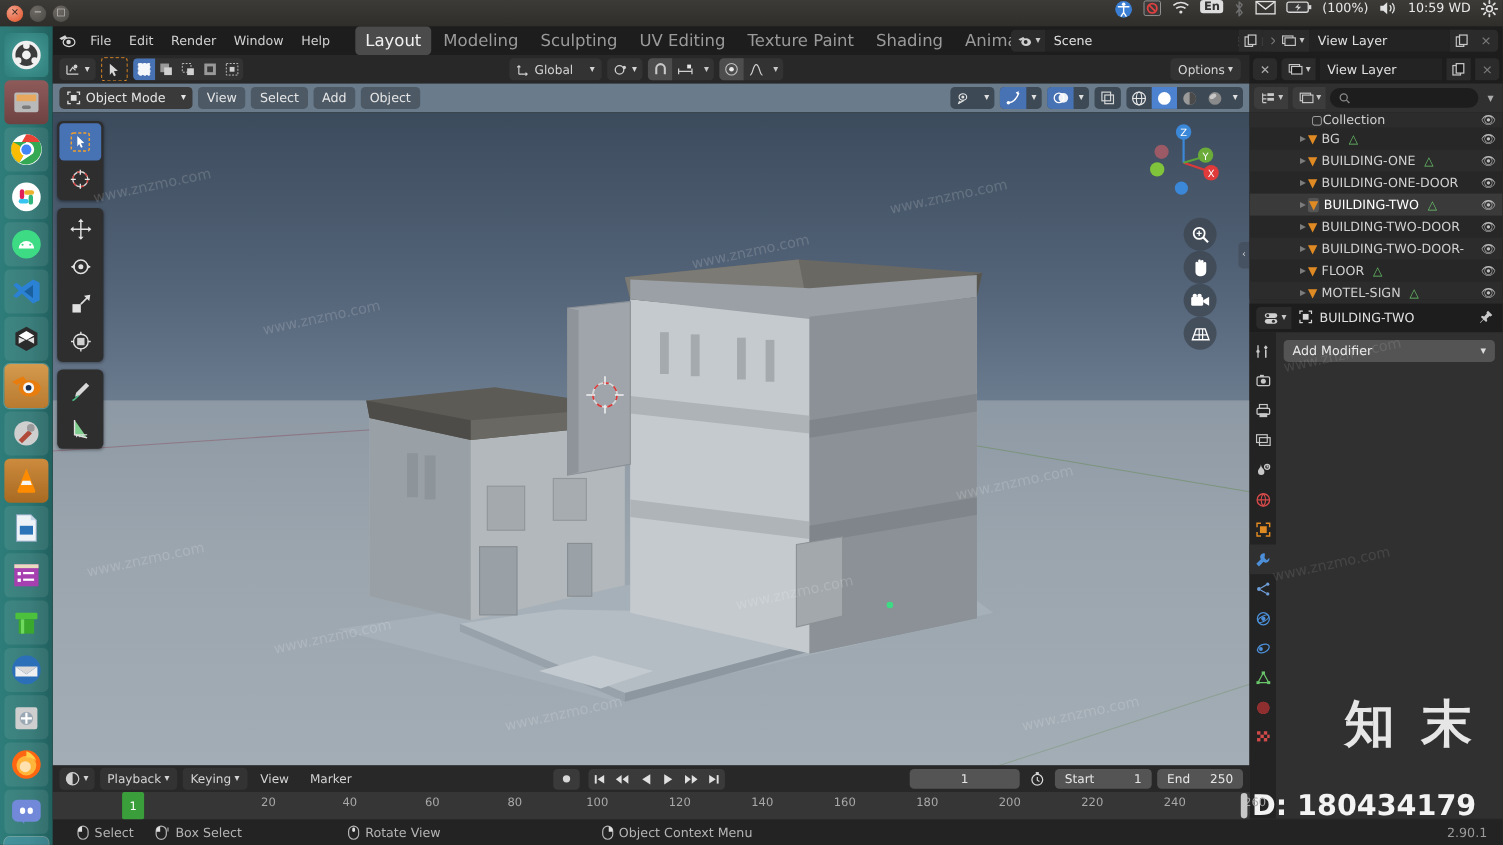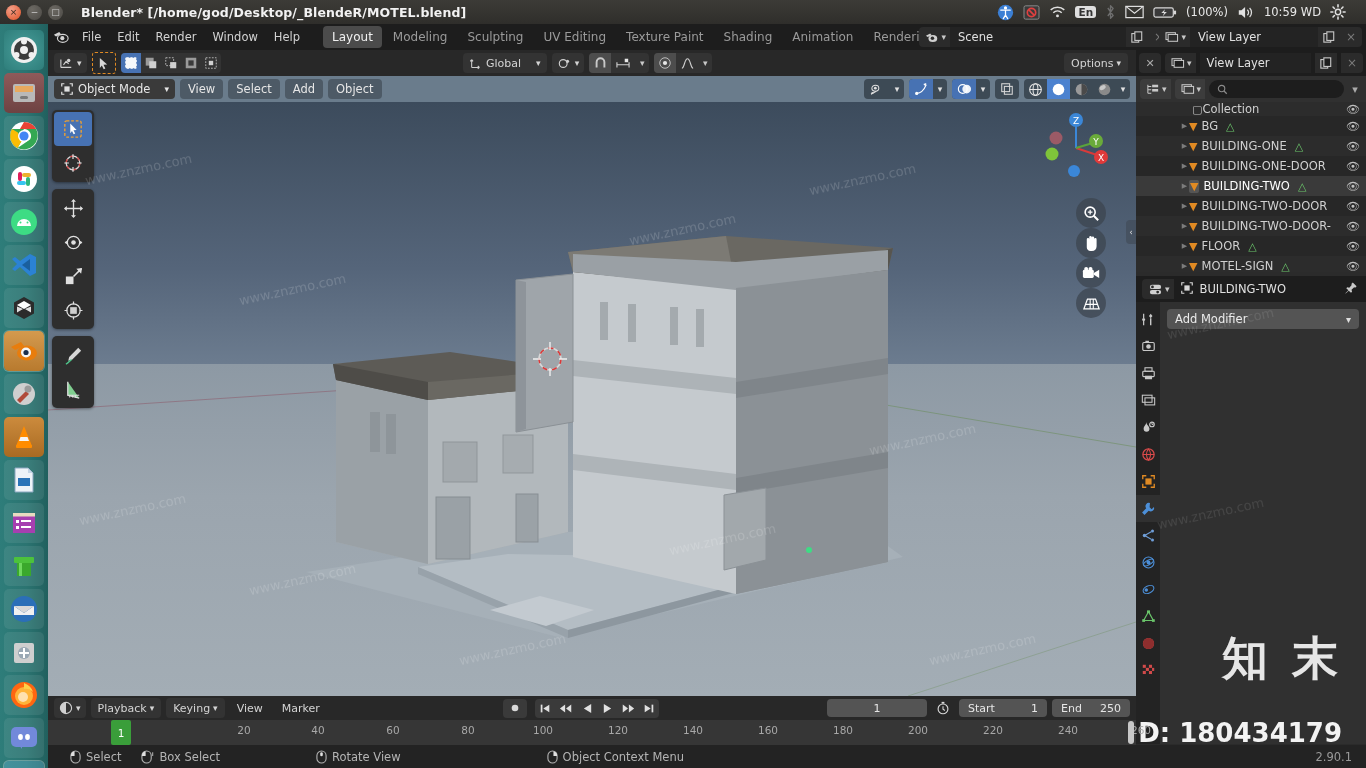--- a/index.html
+++ b/index.html
@@ -14,41 +14,41 @@
   }
   .wbtn{ width:15px;height:15px;border-radius:50%;margin-left:6px;position:relative;
          display:flex;align-items:center;justify-content:center;font-size:9px;color:#3a2a20;}
   .wbtn.close{background:radial-gradient(circle at 35% 30%,#f4a08a,#df5125);}
   .wbtn.min{background:radial-gradient(circle at 35% 30%,#6d6a64,#4a4844);color:#ccc;}
   .wbtn.max{background:radial-gradient(circle at 35% 30%,#6d6a64,#4a4844);color:#ccc;}
   #win-title{ margin-left:18px; color:#f2f2f2; font-size:12.5px; font-weight:bold;
               letter-spacing:.1px;}
 
   
-  #tray{ position:absolute; right:20px; top:0; height:24px; display:flex;
-         align-items:center; gap:9px; color:#e8e8e8; font-size:11.5px; }
+  #tray{ position:absolute; right:4px; top:0; height:24px; display:flex;
+         align-items:flex-start; gap:9px; color:#e8e8e8; font-size:11.5px; }
   .tray-ic{ display:flex; align-items:center; justify-content:center; }
 
   
   #launcher{
     position:absolute; left:0; top:24px; width:48px; height:744px;
     background:linear-gradient(90deg,#2e7d7a 0%,#2b7471 55%,#21605e 100%);
     padding-top:3px;
   }
   .lic{ width:40px;height:40px;margin:3px auto 3px auto; border-radius:5px;
         display:flex;align-items:center;justify-content:center;position:relative;
         font-size:20px; overflow:hidden;}
 
   
   #topbar{ position:absolute; left:48px; top:24px; width:1318px; height:26px;
            background:#1d1d1d; display:flex; align-items:center; }
   #blogo{ width:26px; display:flex; align-items:center; justify-content:center; }
   .menu-it{ color:#d2d2d2; font-size:11.5px; padding:3px 8px; border-radius:3px; }
   .wstabs{ display:flex; align-items:center; margin-left:14px; height:26px; }
-  .wstab{ font-size:12px; color:#9a9a9a; padding:4px 9px; margin:0 1px;
+  .wstab{ font-size:15px; color:#9a9a9a; padding:4px 9px; margin:0 1px;
           border-radius:4px; white-space:nowrap;}
   .wstab.active{ background:#4b4b4b; color:#f0f0f0; }
   #scene-blk{ position:absolute; right:196px; top:3px; display:flex; align-items:center;
               height:20px; }
   .sc-dd{ background:#2b2b2b; border-radius:4px 0 0 4px; height:20px; display:flex;
           align-items:center; padding:0 4px 0 6px; gap:2px;}
   .sc-name{ background:#232323; height:20px; width:176px; color:#e0e0e0; font-size:11.5px;
             display:flex; align-items:center; padding-left:8px;}
   .sc-btn{ background:#2b2b2b; height:20px; width:22px; display:flex;align-items:center;
            justify-content:center; color:#c8c8c8; font-size:12px;}
@@ -162,21 +162,20 @@
 <div id="titlebar">
   <div class="wbtn close">
       <span>×</span>
     </div>
   <div class="wbtn min">
       <span>−</span>
     </div>
   <div class="wbtn max">
       <span>□</span>
     </div>
-  <div id="win-title">Blender* [/home/god/Desktop/_BlendeR/MOTEL.blend]</div>
 
   <div id="tray">
     <span class="tray-ic">
       <svg width="17" height="17" viewBox="0 0 20 20">
           <circle cx="10" cy="10" r="9" fill="#3b7fd4"></circle>
           <circle cx="10" cy="4.6" r="1.9" fill="#fff"></circle>
           <path d="M4.4 7.2h11.2M10 7.2v6M10 13.2l-2.6 4M10 13.2l2.6 4" stroke="#fff" stroke-width="1.5" fill="none" stroke-linecap="round"></path>
         </svg>
     </span>
     <span class="tray-ic">

